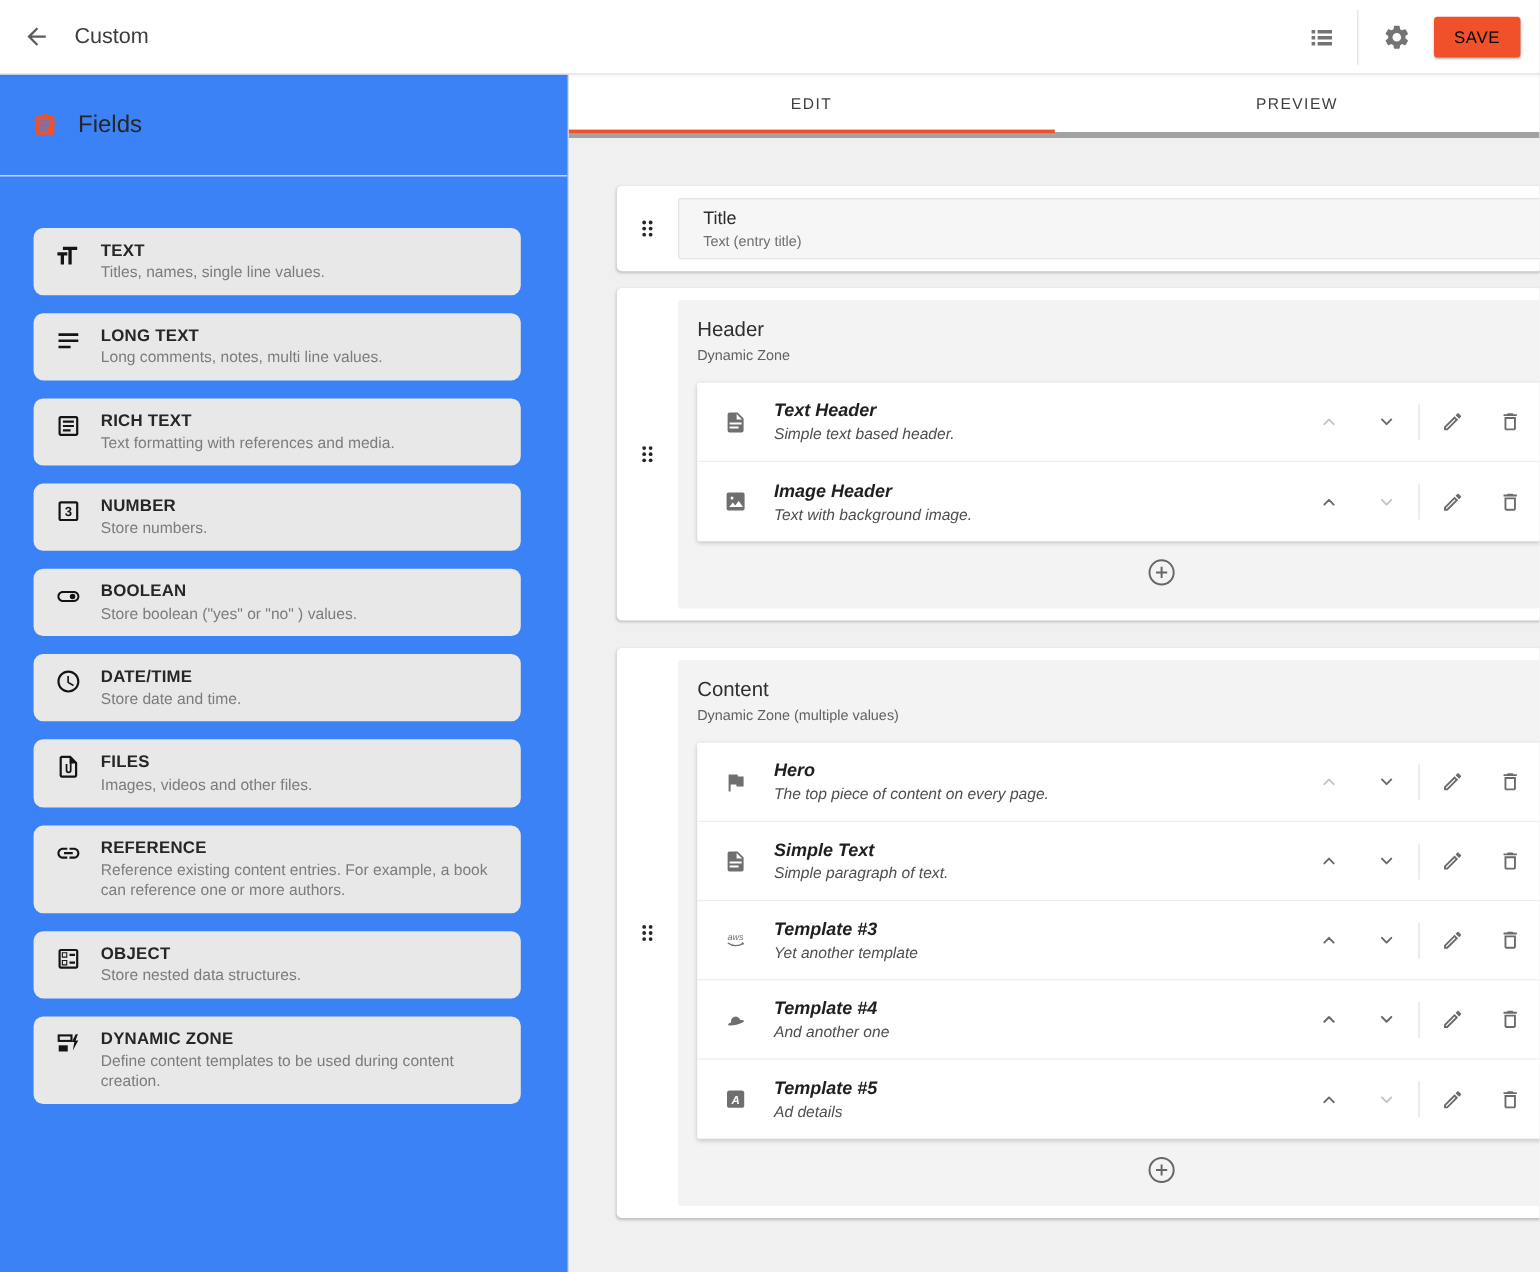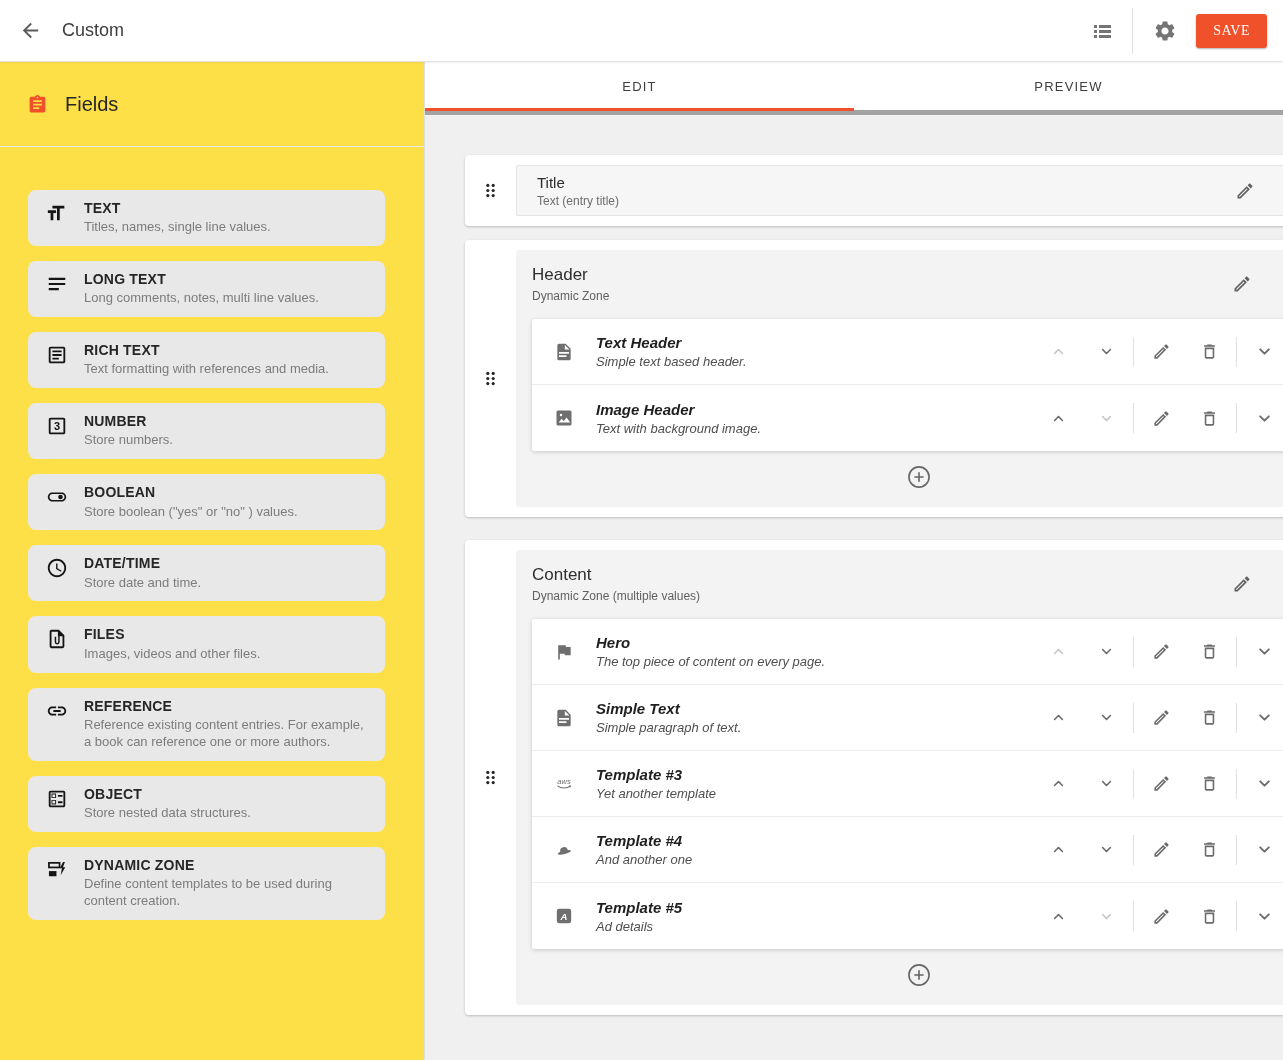--- a/index.html
+++ b/index.html
@@ -13,26 +13,26 @@
   
   .topbar{height:62px;background:#fff;display:flex;align-items:center;padding:0 16px 0 12px;
           border-bottom:1px solid #e3e3e3;box-shadow:0 1px 2px rgba(0,0,0,.06);position:relative;z-index:10;}
   .back-btn{width:36px;height:36px;border:none;background:none;color:#5c5c5c;display:flex;align-items:center;justify-content:center;cursor:pointer;}
   .back-btn .icon{width:23px;height:23px;}
   .app-title{font-size:18px;color:#3d3d3d;margin-left:14px;font-weight:400;}
   .tb-spacer{flex:1;}
   .tb-iconbtn{width:30px;height:30px;border:none;background:none;color:#747474;display:flex;align-items:center;justify-content:center;cursor:pointer;}
   .tb-iconbtn .icon{width:24px;height:24px;}
   .tb-divider{width:1px;height:46px;background:#e1e1e1;margin:0 17px 0 15px;}
-  .save-btn{background:var(--primary);color:#ffffff;border:none;border-radius:3px;height:34px;padding:0 17px;
-            font-size:14px;letter-spacing:.5px;margin-left:16px;cursor:pointer;box-shadow:0 1px 2px rgba(0,0,0,.3);font-family:Liberation Serif, serif;}
+  .save-btn{background:var(--primary);color:#000000;border:none;border-radius:3px;height:34px;padding:0 17px;
+            font-size:14px;letter-spacing:.5px;margin-left:16px;cursor:pointer;box-shadow:0 1px 2px rgba(0,0,0,.3);}
 
   
   .layout{display:flex;height:998px;}
-  .sidebar{width:425px;flex:none;background:#fde047;border-right:1px solid #dedede;overflow:hidden;}
+  .sidebar{width:474px;flex:none;background:#3b82f6;border-right:1px solid #dedede;overflow:hidden;}
   .sb-head{height:85px;display:flex;align-items:center;padding:0 27px;border-bottom:1px solid #eaeaea;}
   .sb-head .icon{width:21px;height:21px;color:var(--primary);flex:none;}
   .sb-title{font-size:20px;color:#262626;margin-left:17px;font-weight:400;}
   .sb-items{padding:43px 39px 20px 28px;}
   .ft-item{background:#e8e8e8;border-radius:8px;display:flex;align-items:flex-start;
            padding:9px 14px 10px 17px;margin-bottom:15px;cursor:grab;}
   .ft-icon{width:22px;height:22px;color:#141414;margin:3px 16px 0 1px;flex:none;}
   .ft-label{font-size:14px;font-weight:700;color:#262626;letter-spacing:.2px;line-height:1.3;}
   .ft-desc{font-size:13px;color:#7c7c7c;margin-top:2px;line-height:1.3;}
 

